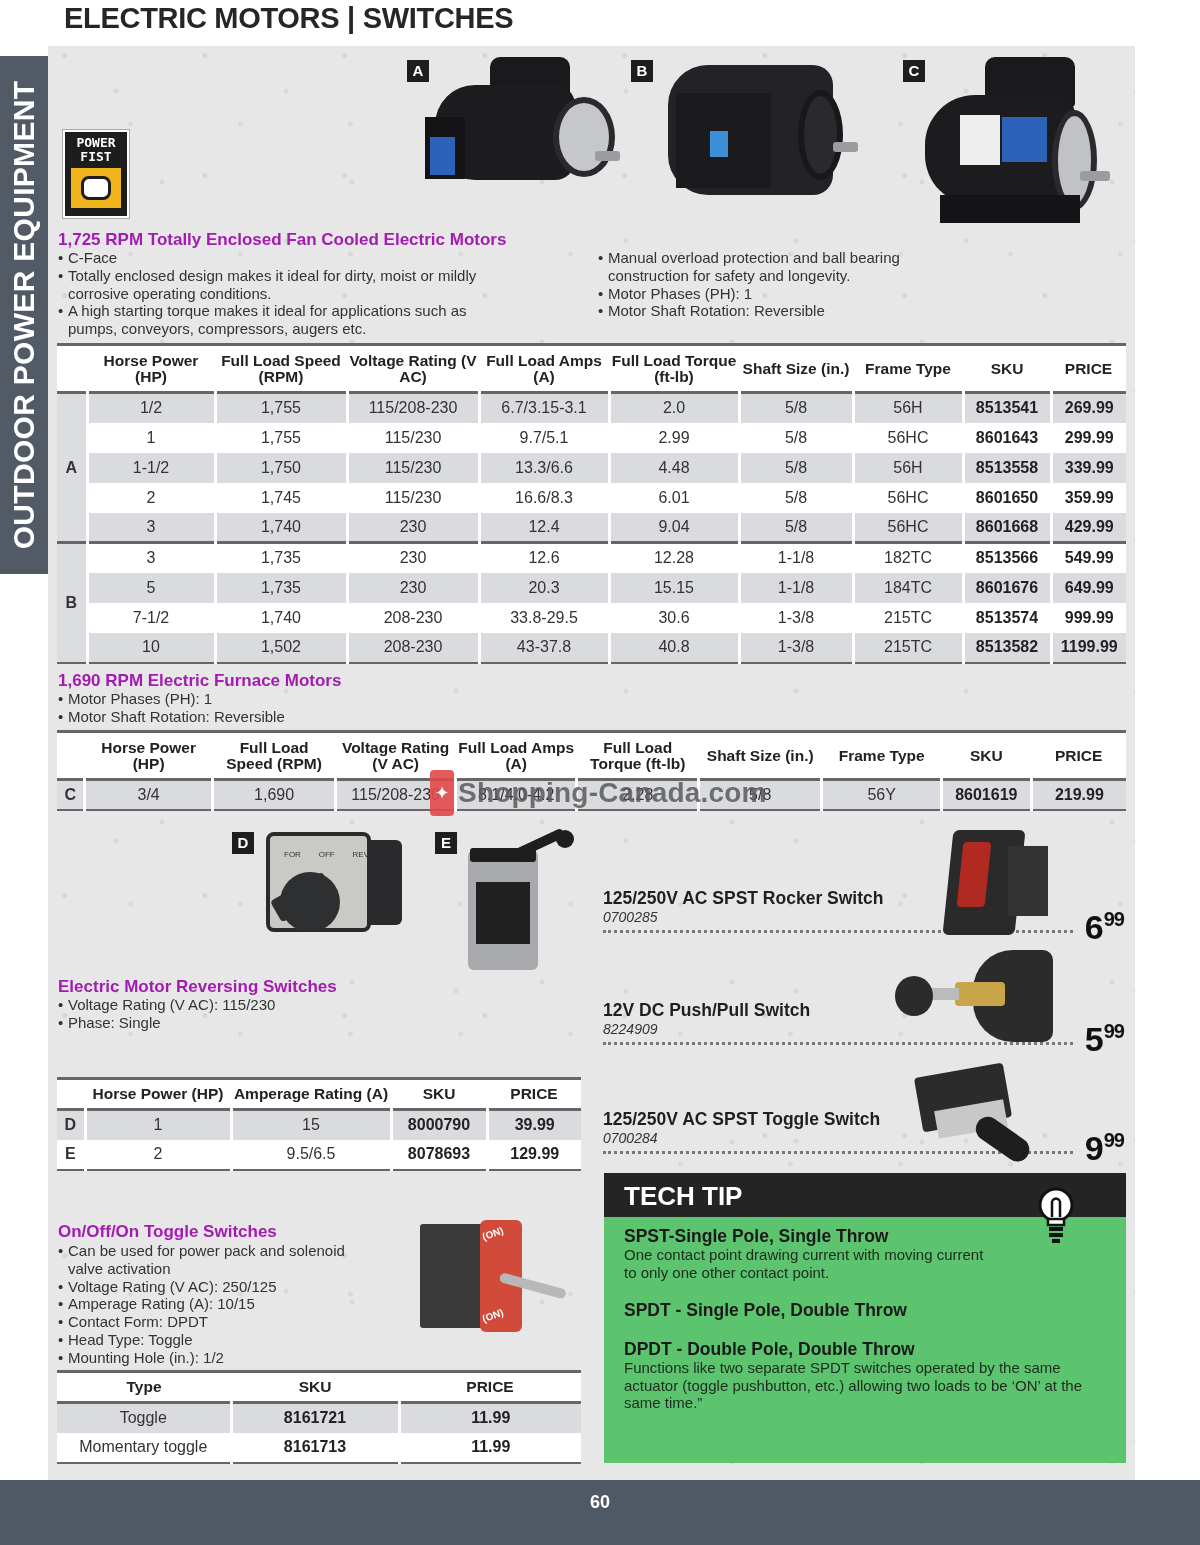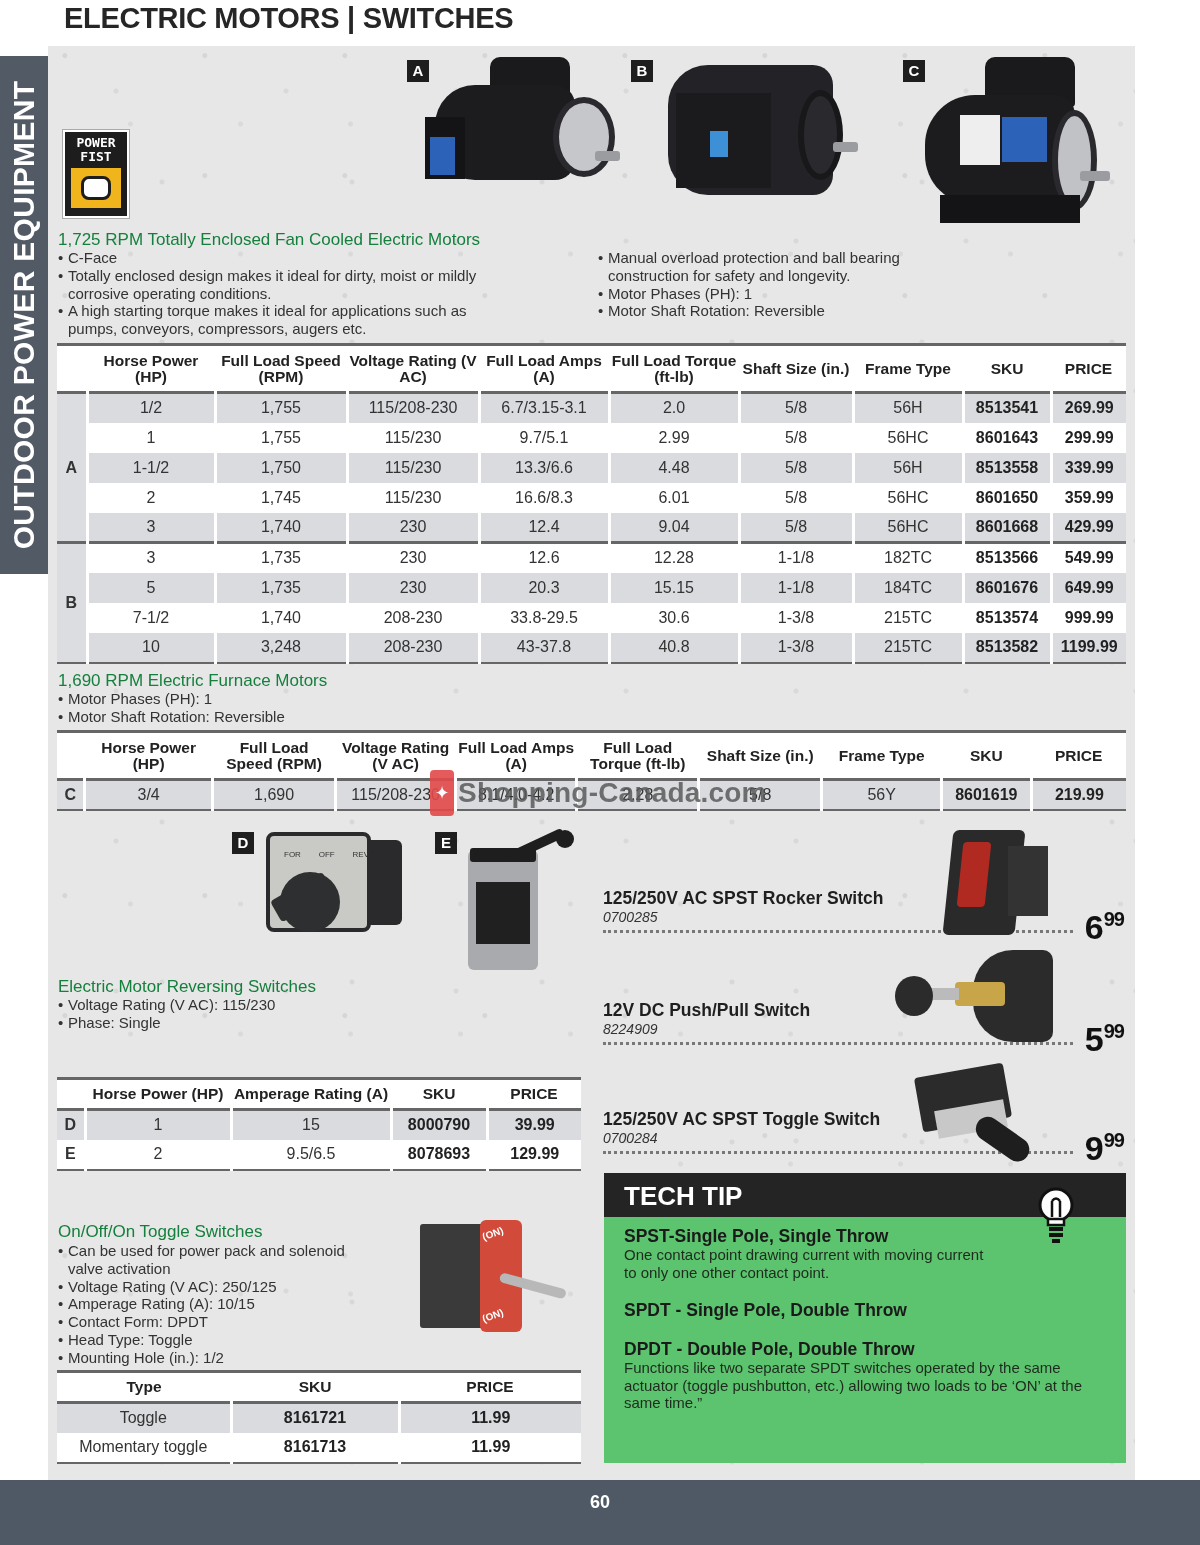--- a/index.html
+++ b/index.html
@@ -31,21 +31,21 @@
   .tag { position: absolute; width: 22px; height: 22px; background: #1e1e1e; color: #fff; font-size: 15px; font-weight: bold; text-align: center; line-height: 22px; }
 
   .motor { position: absolute; }
   .motor .body { position: absolute; background: #1c1c1f; border-radius: 40px 20px 20px 40px; }
   .motor .face { position: absolute; background: #b9bcc0; border-radius: 50%; border: 6px solid #2a2a2e; }
   .motor .shaft { position: absolute; height: 10px; background: #9a9ca0; border-radius: 3px; }
   .motor .box { position: absolute; background: #141416; }
   .motor .label { position: absolute; background: #2c62b8; }
   .motor .cap { position: absolute; background: #1a1a1c; border-radius: 10px 10px 4px 4px; }
 
-  .title { position: absolute; font-size: 17px; font-weight: normal; color: #15803d; }
+  .title { position: absolute; font-size: 17px; font-weight: bold; color: #a21caf; }
   .bullets { position: absolute; font-size: 15px; color: #333; line-height: 17.8px; list-style: none; }
   .bullets li { padding-left: 10px; position: relative; }
   .bullets li::before { content: "•"; position: absolute; left: 0; }
 
   table.spec { position: absolute; border-collapse: collapse; background: #fff; font-size: 16px; }
   table.spec th { font-weight: bold; font-size: 15.5px; line-height: 16px; color: #222; padding: 0 2px; text-align: center; }
   table.spec td { text-align: center; color: #333; border-left: 3px solid #fff; }
   table.spec td.grp { font-weight: bold; background: #dcdde1; border-left: none; width: 28px; text-align: center; }
   table.spec tr.shade td { background: #d9dbdf; }
   table.spec tr.shade td.grp, table.spec tr td.grp { background: #dcdde1; }
@@ -250,21 +250,21 @@
         <td>208-230</td>
         <td>33.8-29.5</td>
         <td>30.6</td>
         <td>1-3/8</td>
         <td>215TC</td>
         <td class="sku">8513574</td>
         <td class="price">999.99</td>
       </tr>
       <tr class="shade" style="height: 30px;">
         <td>10</td>
-        <td>3,248</td>
+        <td>1,502</td>
         <td>208-230</td>
         <td>43-37.8</td>
         <td>40.8</td>
         <td>1-3/8</td>
         <td>215TC</td>
         <td class="sku">8513582</td>
         <td class="price">1199.99</td>
       </tr>
     </tbody>
 </table>

